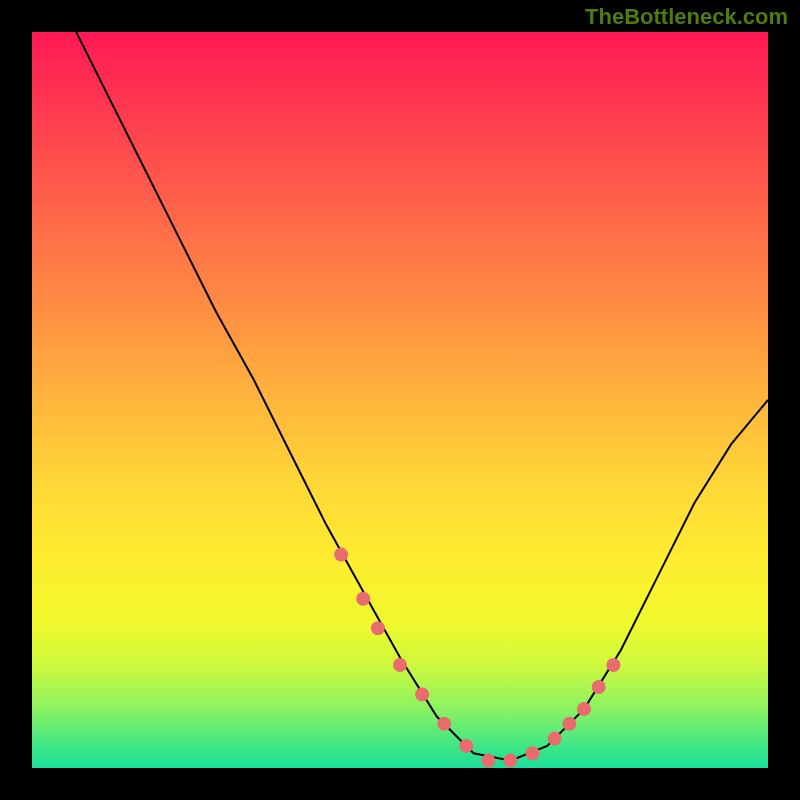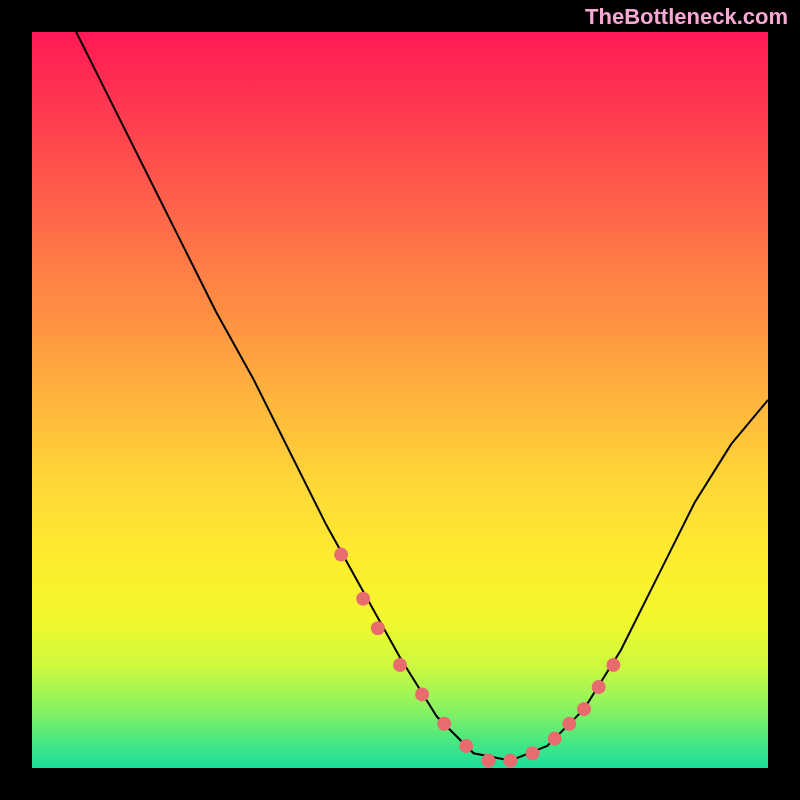--- a/index.html
+++ b/index.html
@@ -8,21 +8,21 @@
     height: 800px;
     background: #000;
     font-family: Arial, sans-serif;
     position: relative;
     overflow: hidden;
   }
   .watermark {
     position: absolute;
     top: 4px;
     right: 12px;
-    color: #f9a8d4;
+    color: #4d7c0f;
     font-size: 22px;
     font-weight: bold;
     z-index: 10;
     margin-left: 44px;
   }
   .plot-area {
     position: absolute;
     left: 32px;
     top: 32px;
     width: 736px;

